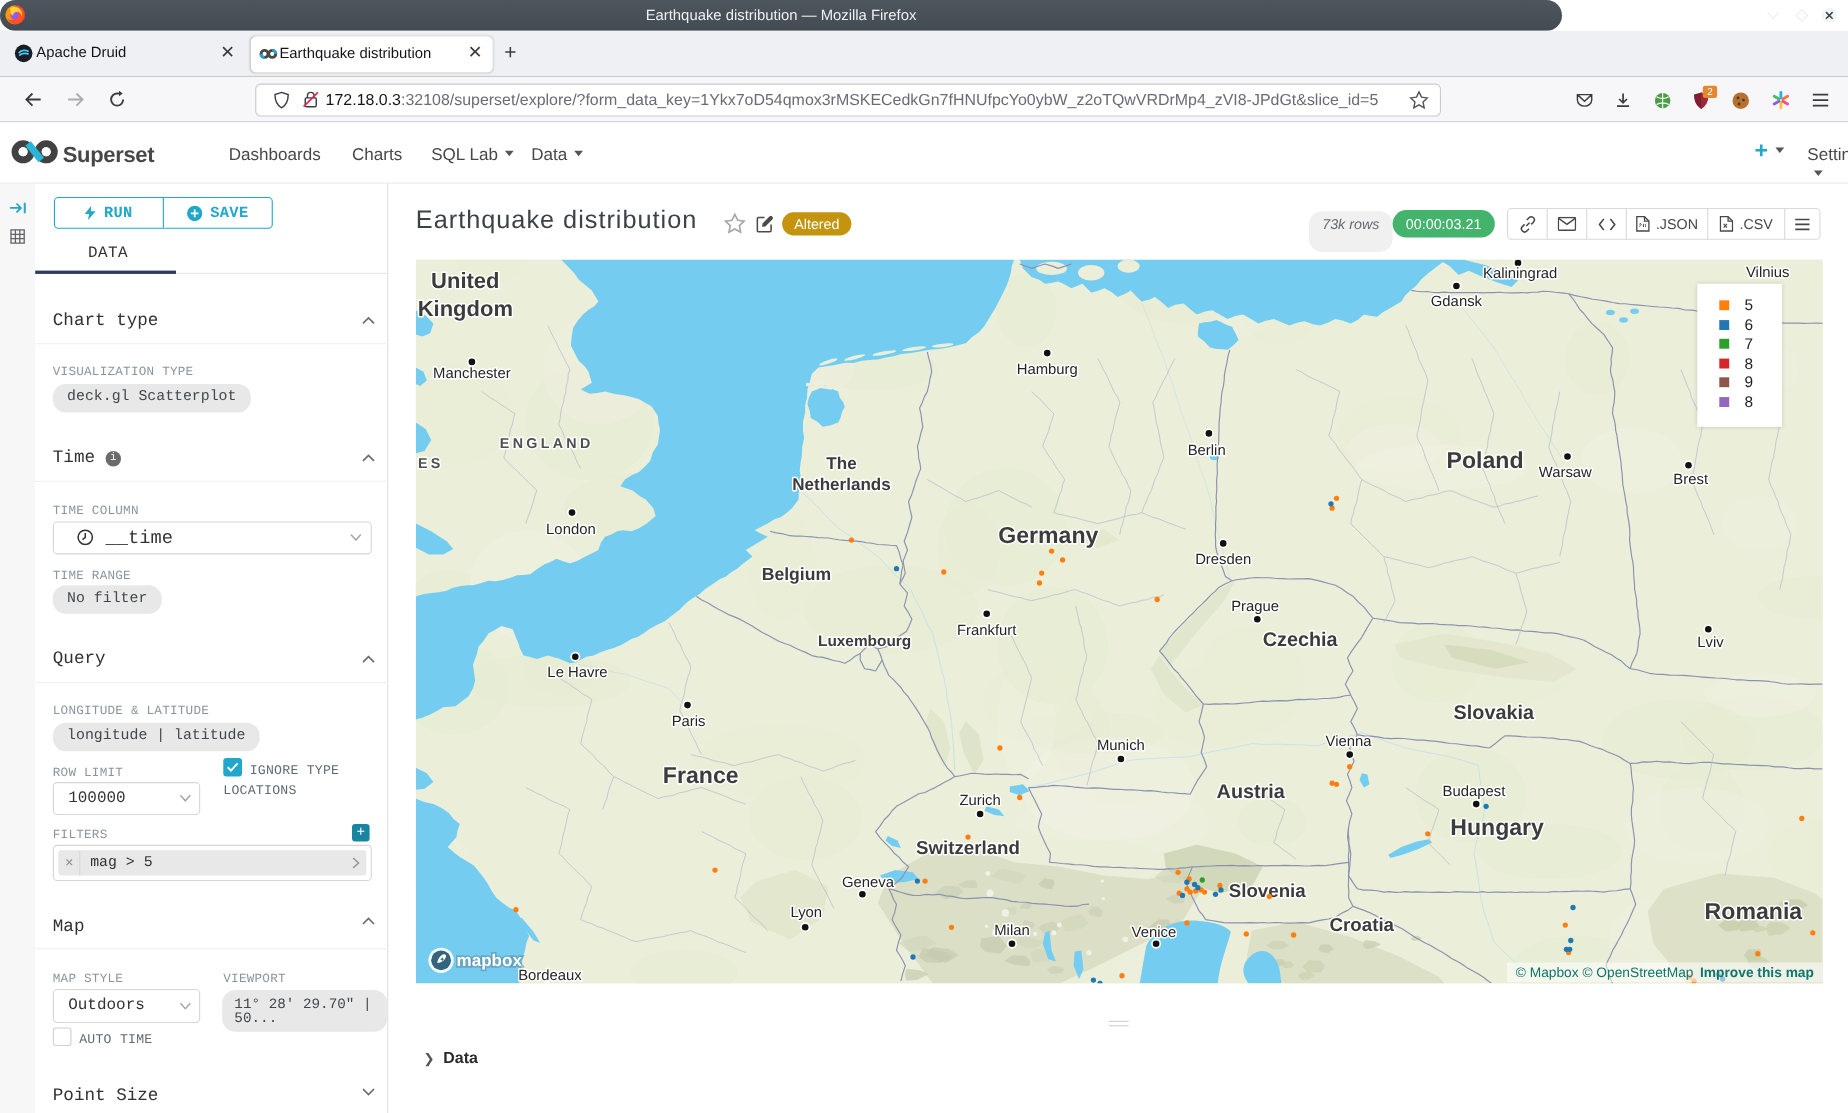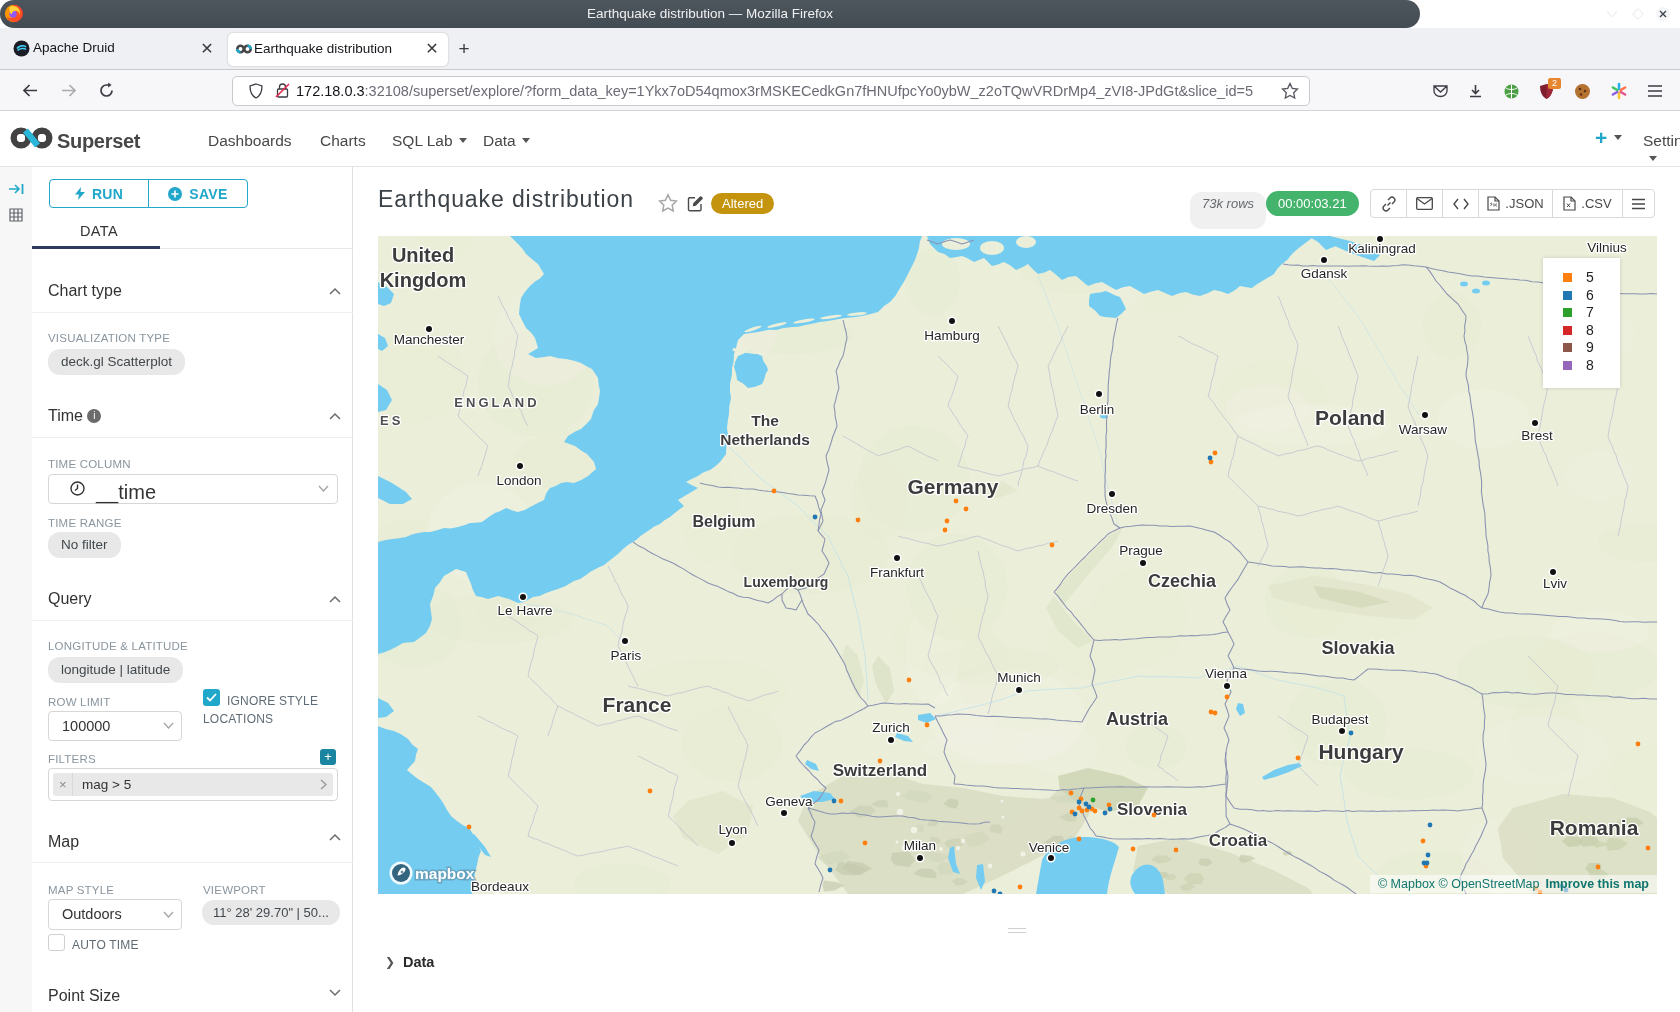--- a/index.html
+++ b/index.html
@@ -21,21 +21,21 @@
 .navicon { position:absolute; top:82px; color:#3b3b43; }
 #urltext { position:absolute; left:296px; top:83px; font-size:14.5px; color:#14141a; white-space:nowrap; }
 #urltext span { color:#6b6b75; }
 
 
 #navbar { position:absolute; left:0; top:112px; width:1680px; height:55px; background:#fff; border-bottom:1px solid #e4e4e4; }
 #navbar .brand { position:absolute; left:57px; top:18px; font-size:20px; font-weight:bold; color:#474747; letter-spacing:-0.3px; }
 #navbar .menu { position:absolute; top:20px; font-size:15.5px; color:#484848;margin-left:46px; }
 .caret { display:inline-block; width:0; height:0; border-left:4.5px solid transparent; border-right:4.5px solid transparent; border-top:5px solid #555; vertical-align:middle; margin-left:6px; margin-bottom:2px; }
 #rail { position:absolute; left:0; top:167px; width:32px; height:845px; background:#f7f7f7; }
-#panel { position:absolute; left:32px; top:167px; width:321px; height:845px; background:#fff; border-right:1px solid #e0e0e0; }
+#panel { position:absolute; left:32px; top:167px; width:321px; height:845px; background:#fff; border-right:1px solid #e0e0e0;font-family:Liberation Mono, monospace; }
 
 .btngroup { position:absolute; left:17px; top:12px; width:199px; height:29px; border:1px solid #20a7c9; border-radius:4px; display:flex; }
 .btngroup .b { flex:1; display:flex; align-items:center; justify-content:center; color:#20a7c9; font-size:14px; font-weight:bold; letter-spacing:0.3px; }
 .btngroup .b:first-child { border-right:1px solid #20a7c9; }
 #datatab { position:absolute; left:48px; top:56px; font-size:14.5px; color:#333; letter-spacing:0.4px; }
 #tabline-base { position:absolute; left:0px; top:81px; width:321px; height:1px; background:#e8e8e8; }
 #tabline { position:absolute; left:0px; top:79px; width:128px; height:3px; background:#2e3a5f; }
 
 .sect { position:absolute; left:16px; font-size:16px; color:#323232; }
 .sect-chev { position:absolute; color:#6b6b6b; font-size:11px; }
@@ -225,21 +225,21 @@
   <svg class="sect-chev abs" style="left:297px;top:245px" width="12" height="8" viewBox="0 0 12 8">
       <path d="M1 7 L6 2 L11 7" fill="none" stroke="#6b6b6b" stroke-width="1.5"></path>
     </svg>
   <div class="divider" style="top:270px"></div>
   <div class="lbl" style="left:16px;top:291px">TIME COLUMN</div>
   <div class="selbox" style="left:16px;top:307px;width:290px;height:30px"></div>
   <svg class="abs" style="left:38px;top:314px" width="15" height="15" viewBox="0 0 15 15">
       <circle cx="7.5" cy="7.5" r="6.5" fill="none" stroke="#333" stroke-width="1.4"></circle>
       <path d="M7.5 3.5 V7.5 L5 9.5" fill="none" stroke="#333" stroke-width="1.4"></path>
     </svg>
-  <div class="abs" style="left:64px;top:314px;font-size:20px;color:#333">__time</div>
+  <div class="abs" style="left:64px;top:314px;font-size:17px;color:#333">__time</div>
   <svg class="selchev abs" style="left:286px;top:318px" width="11" height="7" viewBox="0 0 11 7">
       <path d="M1 1 L5.5 6 L10 1" fill="none" stroke="#a7a7a7" stroke-width="1.4"></path>
     </svg>
   <div class="lbl" style="left:16px;top:350px">TIME RANGE</div>
   <div class="pill" style="left:16px;top:365px;padding:6px 13px">No filter</div>
 
   <div class="sect" style="top:423px">Query</div>
   <svg class="sect-chev abs" style="left:297px;top:428px" width="12" height="8" viewBox="0 0 12 8">
       <path d="M1 7 L6 2 L11 7" fill="none" stroke="#6b6b6b" stroke-width="1.5"></path>
     </svg>
@@ -249,21 +249,21 @@
   <div class="lbl" style="left:16px;top:529px">ROW LIMIT</div>
   <div class="selbox" style="left:16px;top:544px;width:134px;height:30px"></div>
   <div class="abs" style="left:30px;top:551px;font-size:14.5px;color:#333">100000</div>
   <svg class="selchev abs" style="left:131px;top:555px" width="11" height="7" viewBox="0 0 11 7">
       <path d="M1 1 L5.5 6 L10 1" fill="none" stroke="#a7a7a7" stroke-width="1.4"></path>
     </svg>
   <div class="abs" style="left:171px;top:522px;width:17px;height:17px;background:#20a7c9;border-radius:3px"></div>
   <svg class="abs" style="left:174px;top:526px" width="11" height="9" viewBox="0 0 11 9">
       <path d="M1 4.5 L4 7.5 L10 1" fill="none" stroke="#fff" stroke-width="1.8"></path>
     </svg>
-  <div class="lbl" style="left:195px;top:527px;font-size:12px;color:#5f6b74">IGNORE STYLE</div>
+  <div class="lbl" style="left:195px;top:527px;font-size:12px;color:#5f6b74">IGNORE TYPE</div>
   <div class="lbl" style="left:171px;top:545px;font-size:12px;color:#5f6b74">LOCATIONS</div>
   <div class="lbl" style="left:16px;top:586px">FILTERS</div>
   <div class="abs" style="left:288px;top:582px;width:16px;height:16px;background:#1a85a0;border-radius:3px;color:#fff;font-size:13px;line-height:15px;text-align:center">+</div>
   <div class="selbox" style="left:16px;top:601px;width:290px;height:33px"></div>
   <div class="abs" style="left:21px;top:606px;width:280px;height:23px;background:#e8e8e8;border-radius:3px"></div>
   <div class="abs" style="left:27px;top:610px;color:#8a8a8a;font-size:13px">×</div>
   <div class="abs" style="left:41px;top:632px;border-left:1px solid #d0d0d0;height:0px"></div>
   <div class="abs" style="left:40px;top:606px;border-left:1px solid #d8d8d8;height:23px"></div>
   <div class="abs" style="left:50px;top:610px;font-size:13.5px;color:#333">mag &gt; 5</div>
   <svg class="abs" style="left:288px;top:612px" width="7" height="11" viewBox="0 0 7 11">

